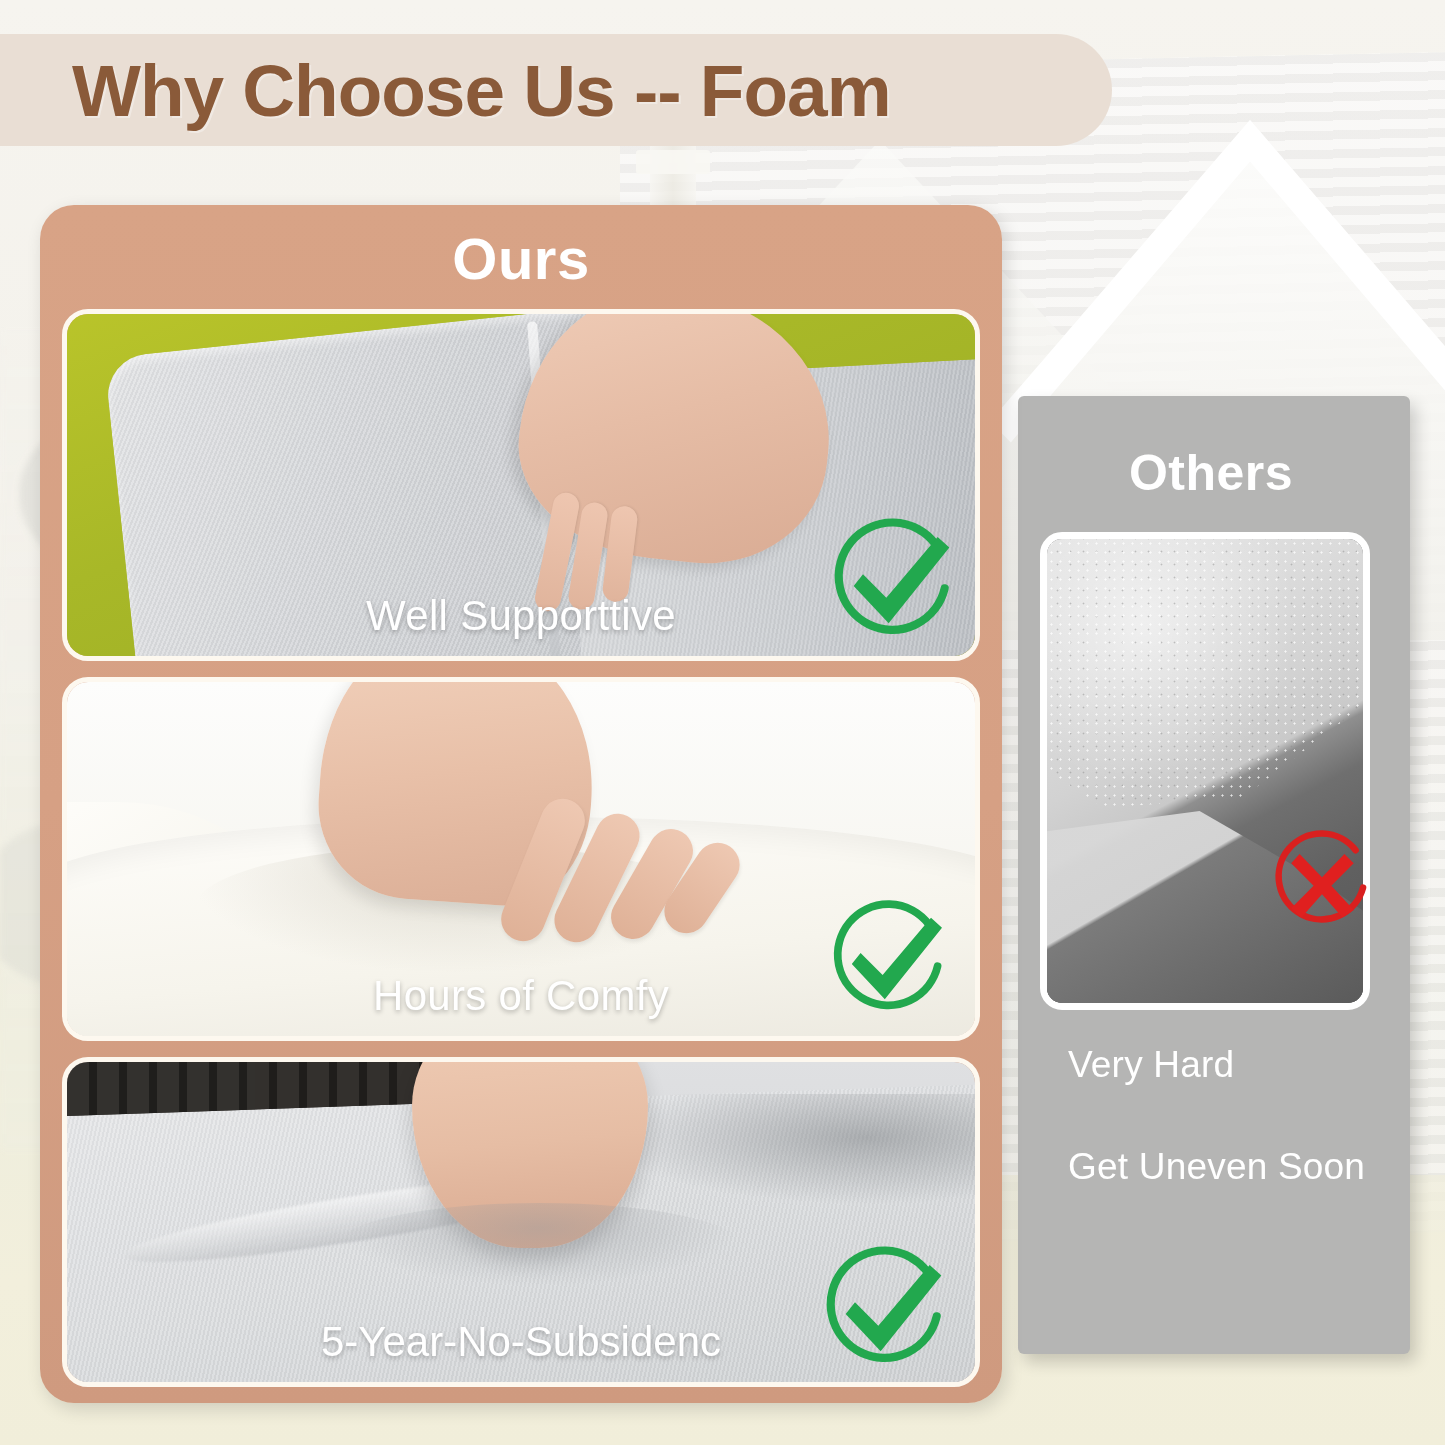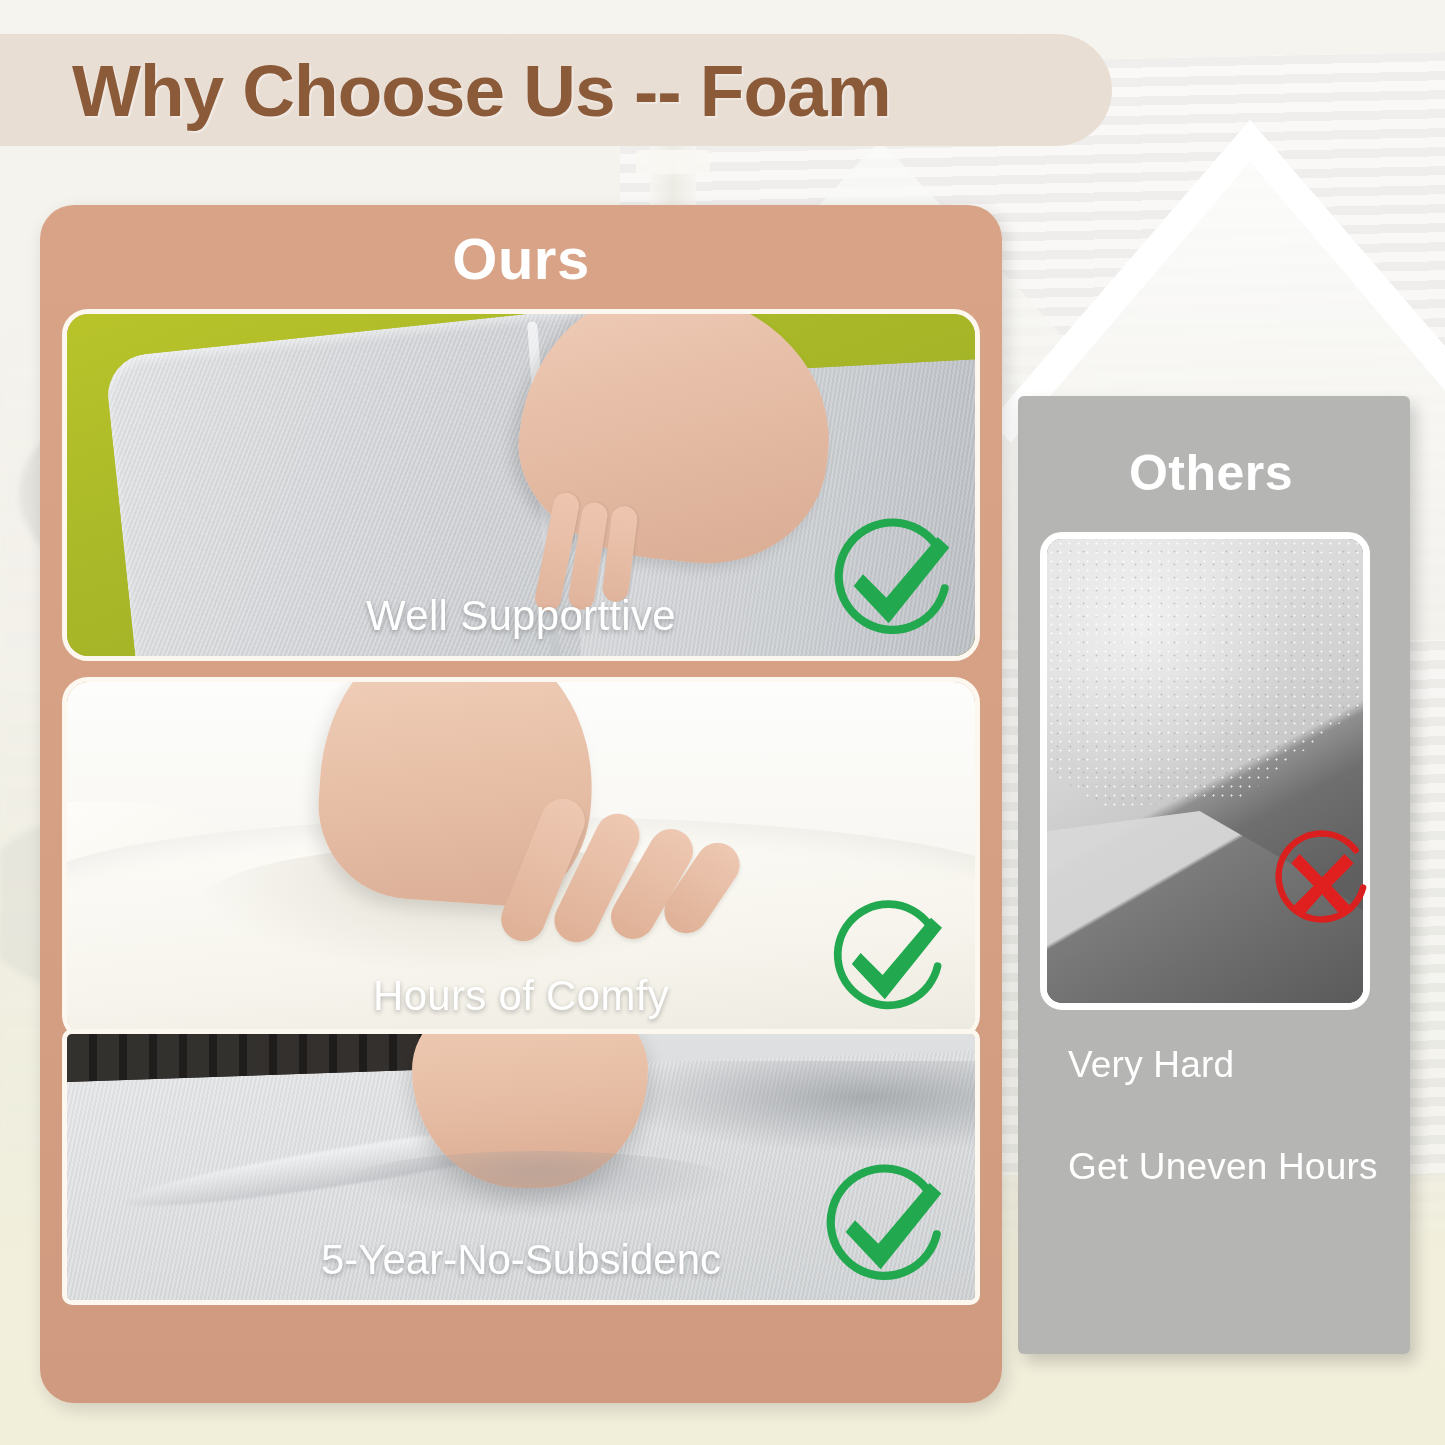--- a/index.html
+++ b/index.html
@@ -160,21 +160,21 @@
     letter-spacing:.5px;
   }
   .photo-card {
     position:absolute; left:22px; width:918px;
     border:5px solid #fdf8ef;
     border-radius:26px;
     overflow:hidden;
   }
   #card-1 { top:104px; height:352px; }
   #card-2 { top:472px; height:364px; }
-  #card-3 { top:824px; height:276px;border-radius:10px; }
+  #card-3 { top:852px; height:330px; }
 
   .caption {
     position:absolute; left:0; width:100%;
     bottom:16px;
     text-align:center;
     color:#ffffff;
     font-size:42px;
     letter-spacing:.3px;
     text-shadow:0 2px 5px rgba(0,0,0,.28);
     z-index:3;
@@ -340,21 +340,21 @@
 
   <div id="red-x-badge">
     <svg viewBox="0 0 120 120" width="112" height="112" aria-hidden="true">
       <path d="M96 26 A46 46 0 1 0 104 66" fill="none" stroke="#d9201f" stroke-width="7" stroke-linecap="round"></path>
       <path d="M36 30 L60 55 L84 30 L94 40 L70 64 L94 90 L82 98 L60 73 L38 98 L27 88 L51 64 L27 40 Z" fill="#e0201f"></path>
     </svg>
   </div>
 
   <div id="others-cons">
     <div class="con-item">Very Hard</div>
-    <div class="con-item">Get Uneven Hours</div>
+    <div class="con-item">Get Uneven Soon</div>
   </div>
 </div>
 
 <div id="ours-panel">
 
   <div id="ours-title">Ours</div>
 
   <div class="photo-card" id="card-1">
     <div id="photo-1">
       <div class="cushion-a"></div>

